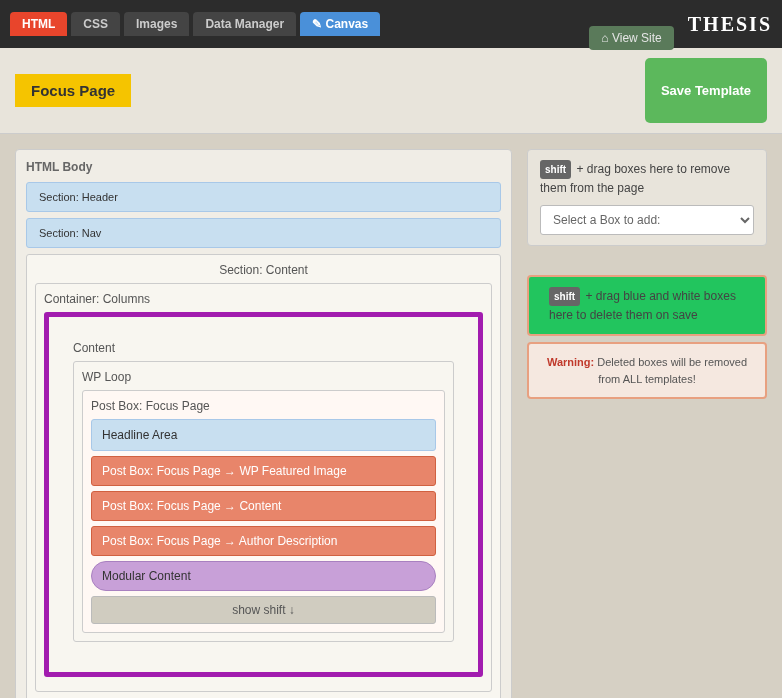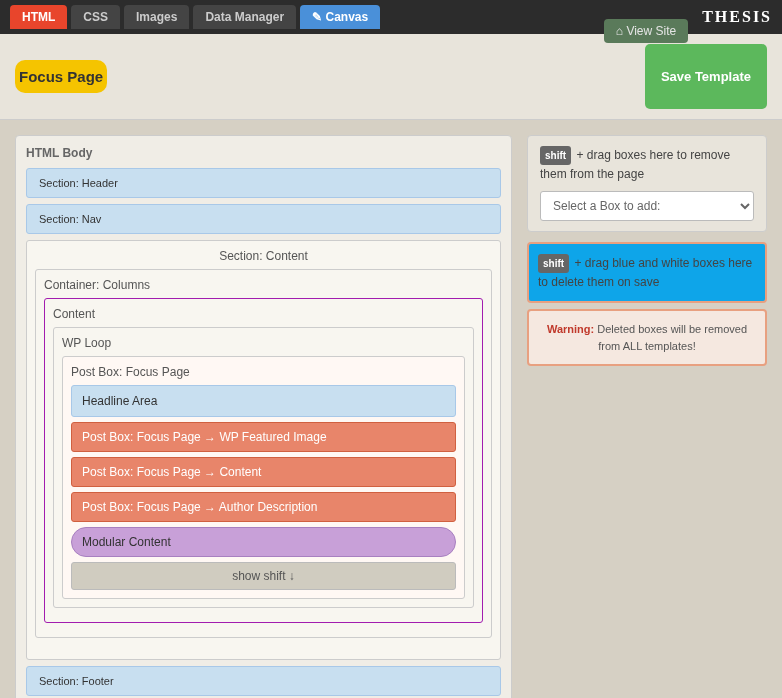--- a/index.html
+++ b/index.html
@@ -10,21 +10,21 @@
       width: 782px;
       min-height: 698px;
     }
 
     
     .top-nav {
       background: #2c2c2c;
       display: flex;
       align-items: center;
       padding: 0 10px;
-      height: 34px;
+      height: 48px;
       gap: 4px;
     }
     .nav-tab {
       padding: 5px 12px;
       border-radius: 4px 4px 0 0;
       font-size: 12px;
       font-weight: bold;
       cursor: pointer;
       color: #ccc;
       background: #444;
@@ -50,42 +50,42 @@
       border-radius: 4px;
       cursor: pointer;
       font-size: 12px;
       display: flex;
       align-items: center;
       gap: 4px;
       margin-top: 28px;
     }
     .thesis-logo {
       color: white;
-      font-size: 16px;
+      font-size: 20px;
       font-weight: bold;
       font-family: Georgia, serif;
       letter-spacing: 2px;
       margin-left: 10px;
     }
 
     
     .header-bar {
       background: #e8e4db;
       padding: 10px 15px;
       display: flex;
       align-items: center;
       justify-content: space-between;
       border-bottom: 1px solid #ccc;
     }
     .focus-page-btn {
       background: #f5c400;
       color: #333;
       border: none;
-      padding: 8px 4px;
-      border-radius: 10px;
+      padding: 8px 16px;
+      border-radius: 0;
       font-size: 15px;
       font-weight: bold;
       cursor: pointer;
     }
     .save-template-btn {
       background: #5cb85c;
       color: white;
       border: none;
       padding: 25px 16px;
       border-radius: 5px;
@@ -149,23 +149,23 @@
       background: #f8f6f0;
       margin-bottom: 13px;
     }
     .container-label {
       font-size: 12px;
       color: #555;
       margin-bottom: 6px;
     }
 
     .content-box {
-      border: 1px solid #a21caf;
-      border-radius: 3px;
-      padding: 8px;
+      border: 5px solid #a21caf;
+      border-radius: 3px;
+      padding: 24px;
       background: #f8f6f0;
       margin-bottom: 6px;
     }
     .content-label {
       font-size: 12px;
       color: #555;
       margin-bottom: 6px;
     }
 
     .wp-loop-box {
@@ -275,27 +275,28 @@
       padding: 6px 8px;
       border: 1px solid #bbb;
       border-radius: 3px;
       background: white;
       font-size: 12px;
       color: #666;
       cursor: pointer;
     }
 
     .delete-info-box {
-      background: #0ea5e9;
+      background: #22c55e;
       border: 2px solid #e8a080;
       border-radius: 4px;
-      padding: 10px 9px;
+      padding: 10px 20px;
       font-size: 12px;
       color: #444;
       line-height: 1.5;
+      margin-top: 19px;
     }
 
     .warning-box {
       background: #f5e8e0;
       border: 2px solid #e8a080;
       border-radius: 4px;
       padding: 10px 12px;
       font-size: 12px;
       color: #444;
       line-height: 1.5;

